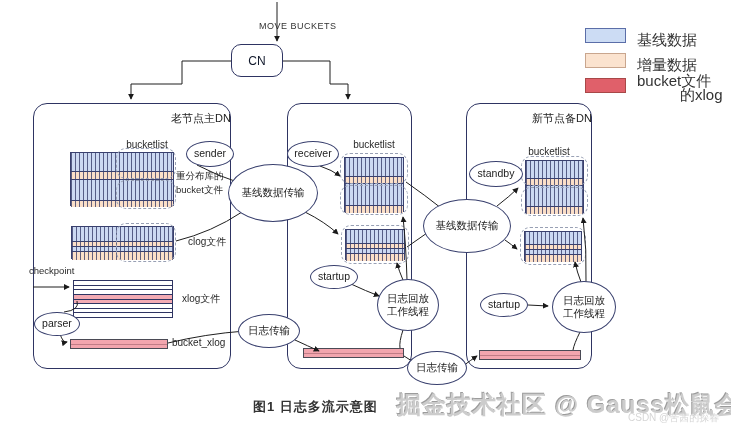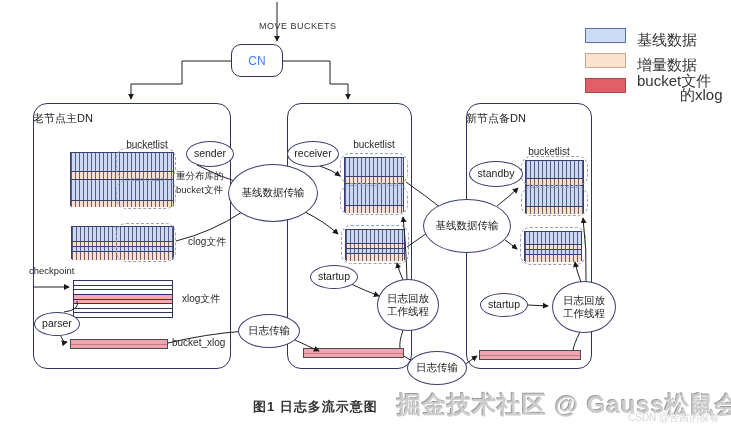--- a/index.html
+++ b/index.html
@@ -3,26 +3,26 @@
 <meta charset="utf-8">
 <style>
   * { margin:0; padding:0; box-sizing:border-box; }
   html,body { background:#fff; }
   body { font-family:"Liberation Sans", sans-serif; color:#222; }
   .canvas { position:relative; width:731px; height:432px; background:#fff; overflow:hidden; }
   .lbl { position:absolute; font-size:10px; color:#2a2a2a; white-space:nowrap; }
 
   
   .dnbox { position:absolute; border:1.6px solid #2e3462; border-radius:14px; background:#fff; }
-  .dntitle { position:absolute; font-size:11px; color:#222; text-align:left; }
+  .dntitle { position:absolute; font-size:11px; color:#222; text-align:right; }
 
   
   .cnbox { position:absolute; left:231px; top:44px; width:52px; height:33px; border:1.6px solid #2e3462;
            border-radius:10px; background:#fff; display:flex; align-items:center; justify-content:center;
-           font-size:12px; color:#3b82f6; }
+           font-size:12px; color:#0f172a; }
 
   
   .grid { position:absolute; border:1px solid #39406e; background:#fff; }
   .band { width:100%; border-top:1px solid #39406e;
           background-image:repeating-linear-gradient(90deg, rgba(46,52,98,.75) 0 1px, transparent 1px 4px); }
   .band:first-child { border-top:none; }
   .band.blue   { background-color:#ccd9f2; }
   .band.orange { background-color:#fbdfc8; }
 
   .dash { position:absolute; border:1.5px dashed #98a0b4; border-radius:10px; }

